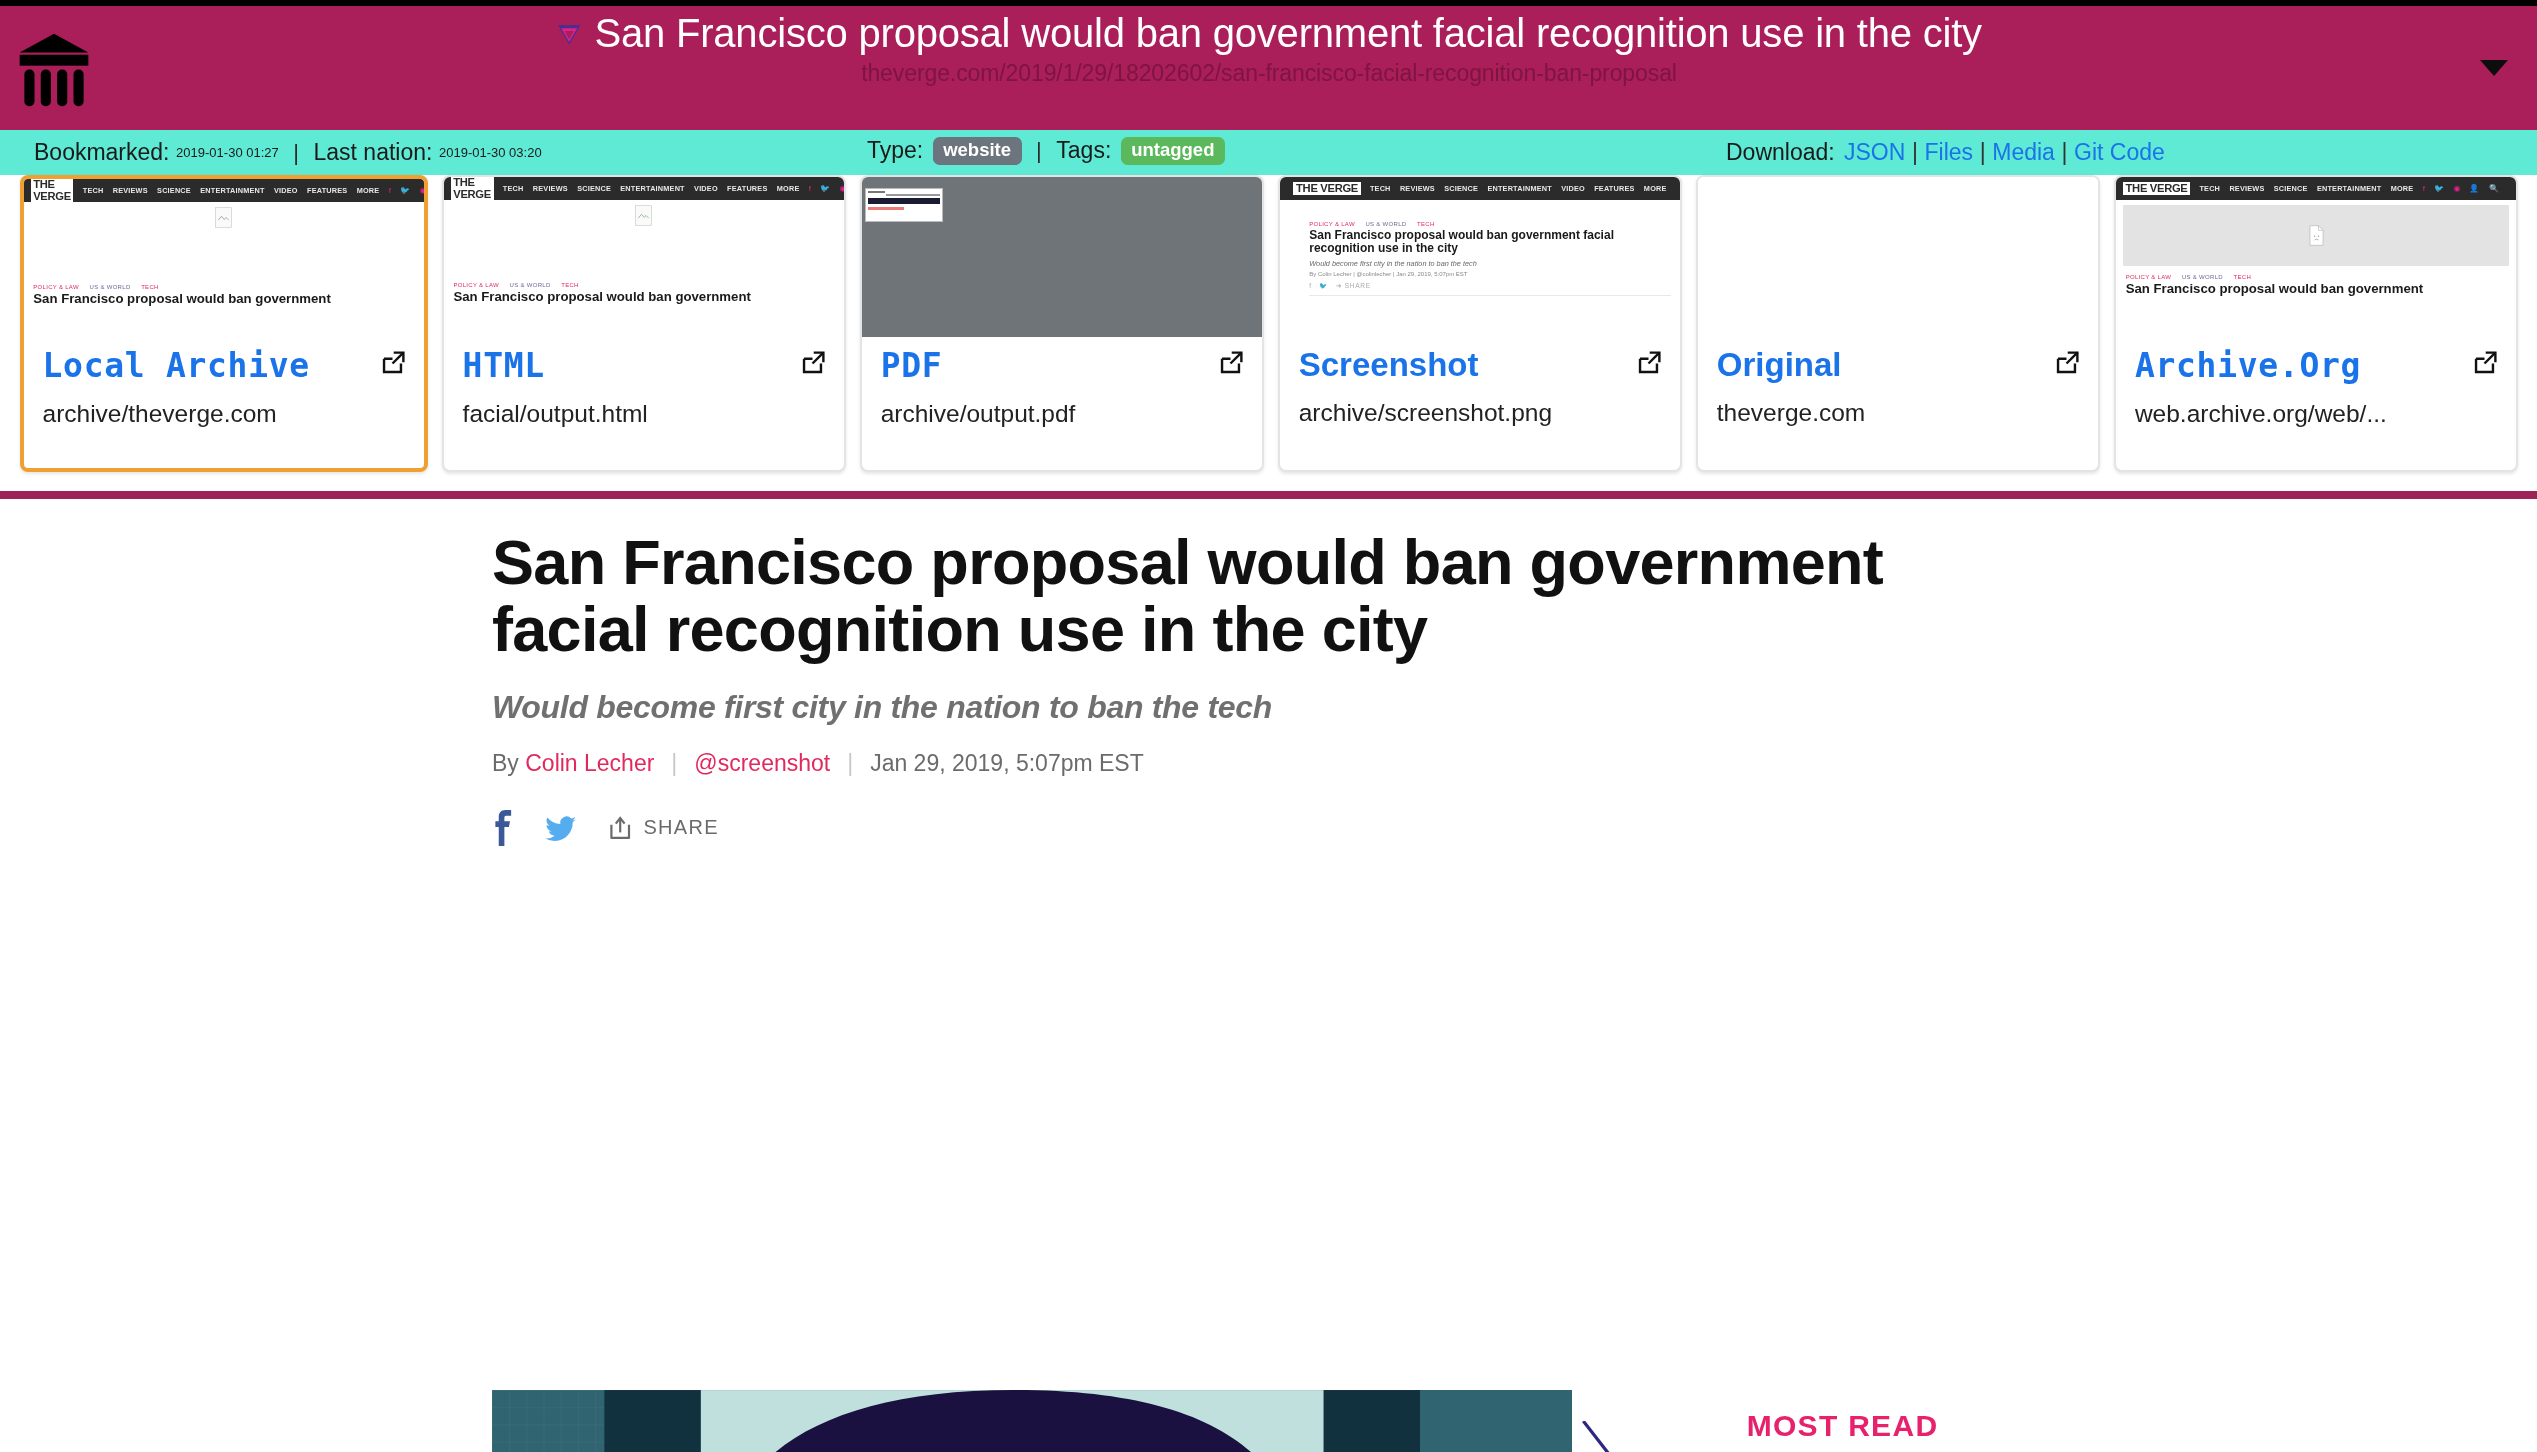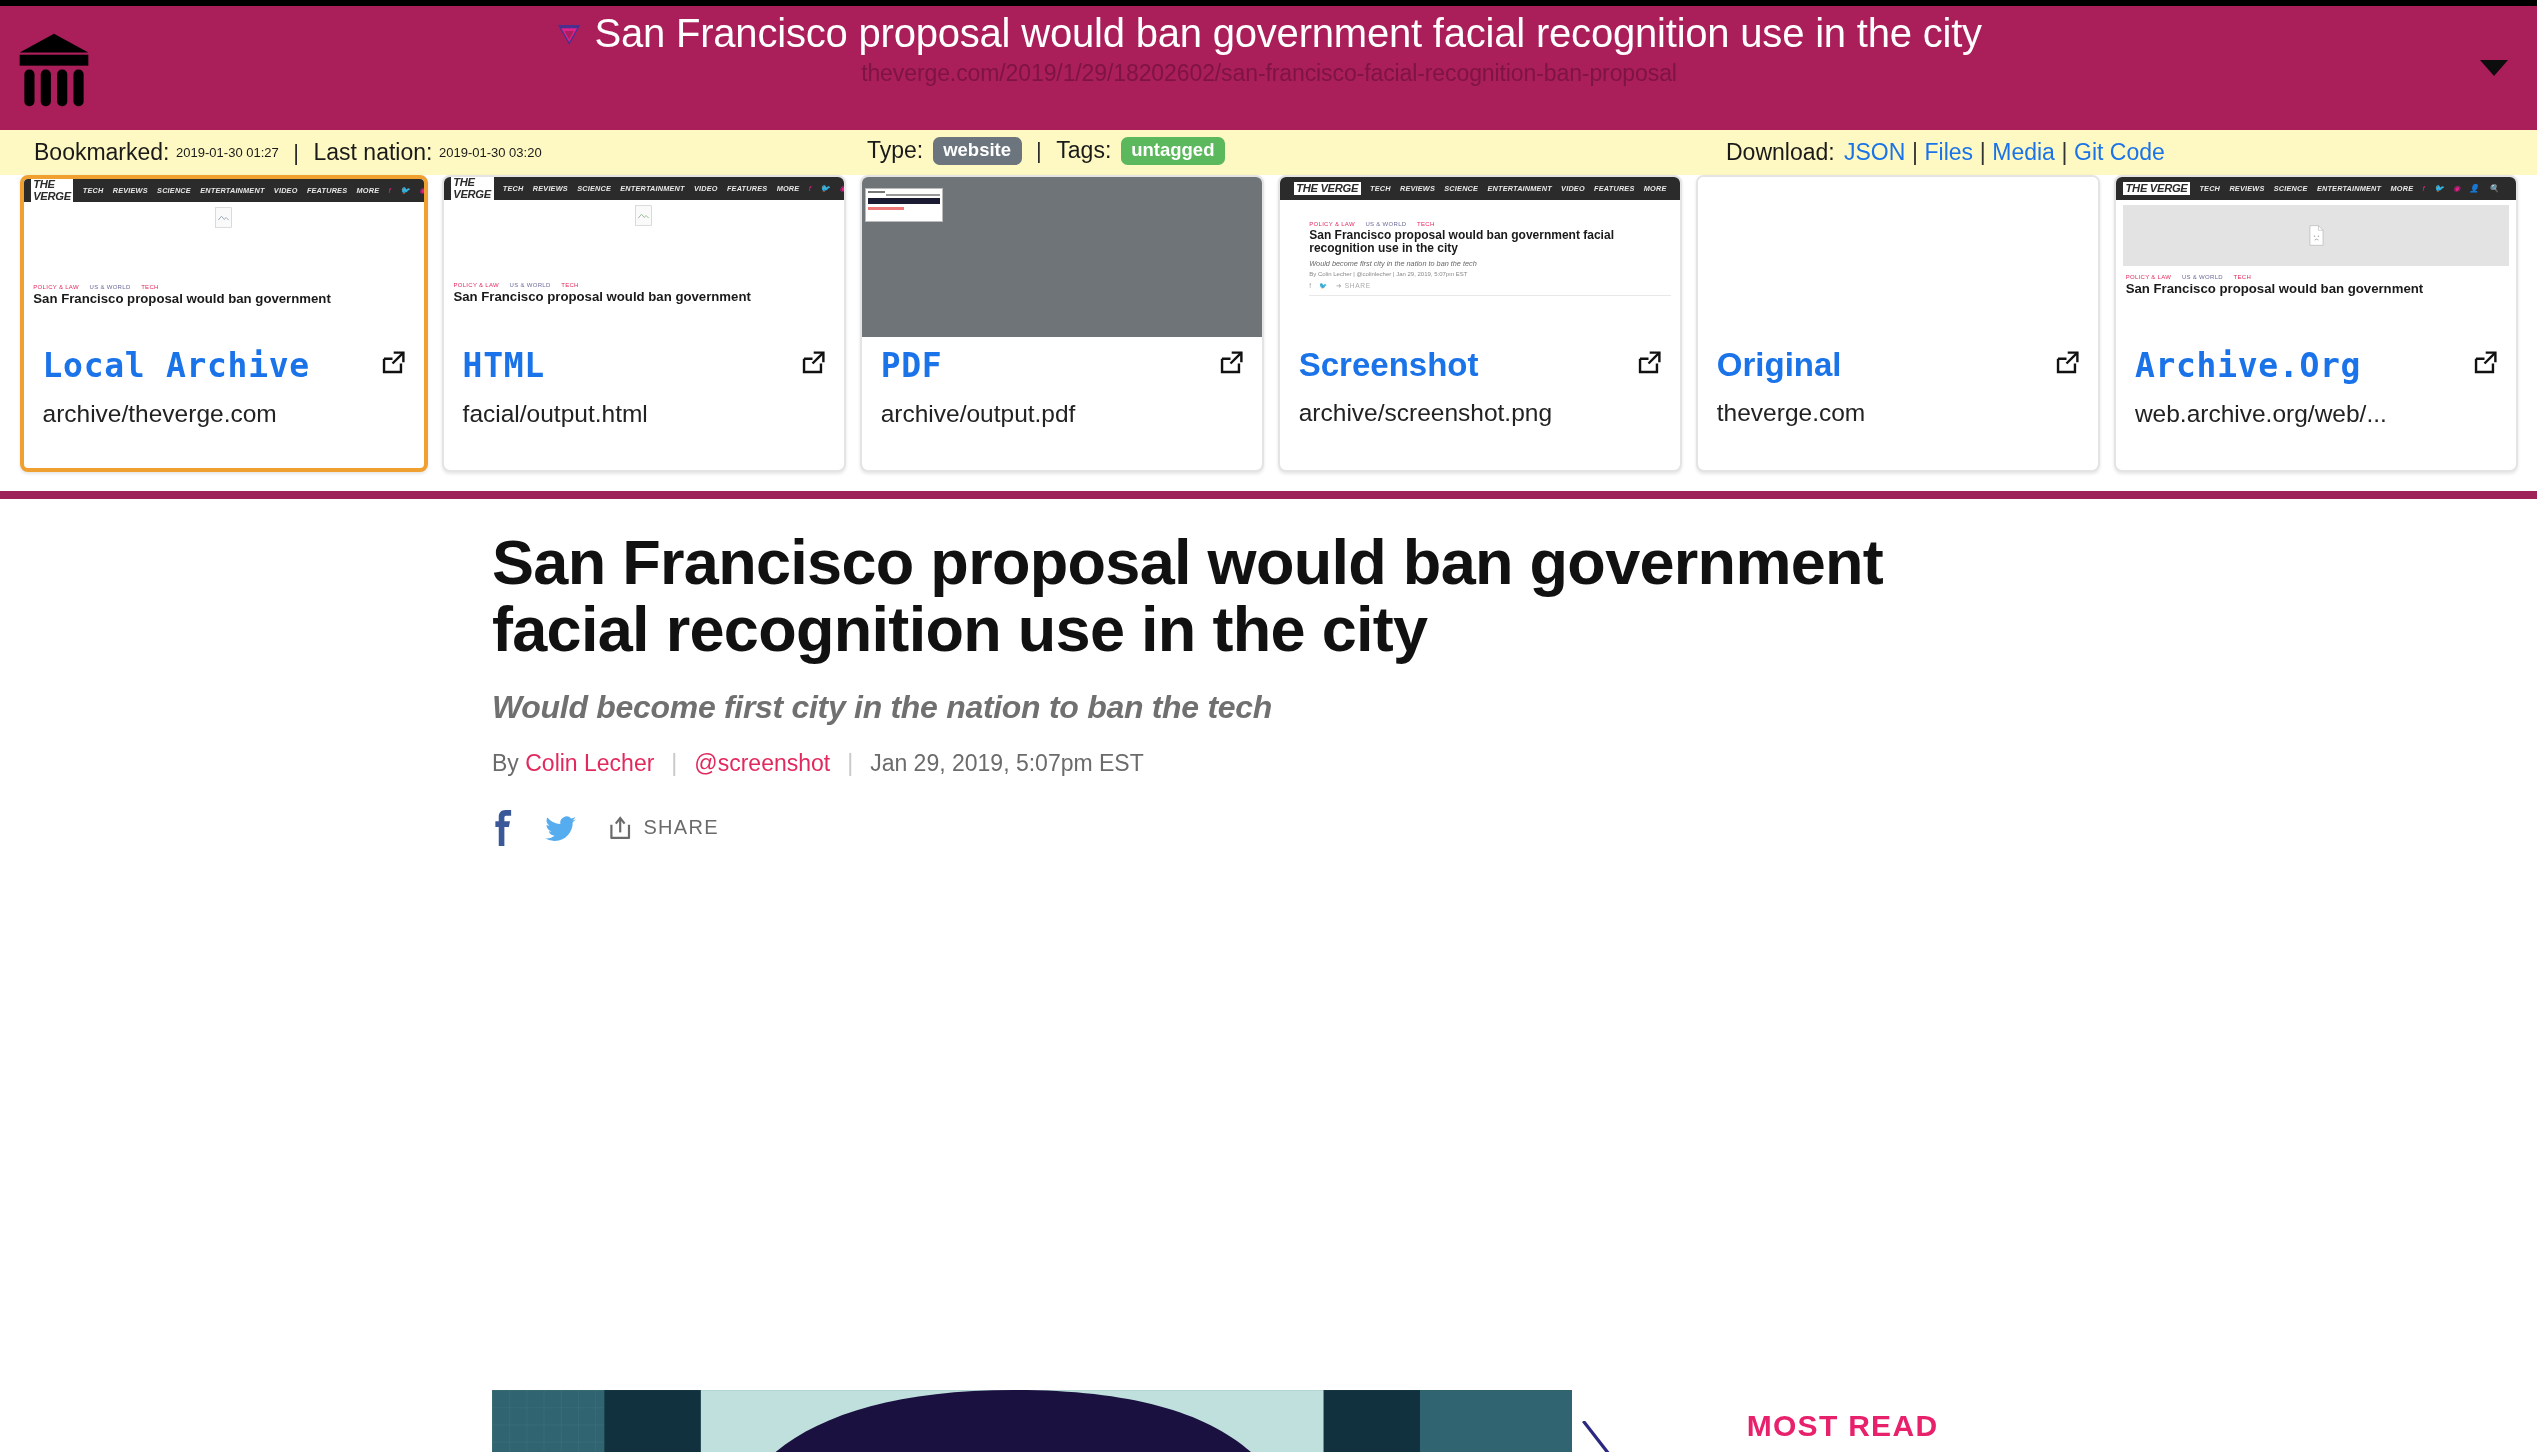--- a/index.html
+++ b/index.html
@@ -58,21 +58,21 @@
     border-right: 14px solid transparent;
     border-top: 16px solid #0d0d0d;
     cursor: pointer;
   }
 
   
   #meta-row {
     position: relative;
     width: 2538px; height: 45px;
     display: flex; align-items: center;
-    background: #fef9c3;
+    background: #5eead4;
   }
   .meta-block { position: absolute; display: flex; align-items: center; white-space: nowrap; }
   #meta-left  { left: 34px;  top: 9.3px; }
   #meta-mid   { left: 867px; top: 6.6px; }
   #meta-right { left: 1726px; top: 9.3px; }
 
   .meta-label { font-size: 23px; color: #1a1a1a; font-family:"Liberation Sans Narrow","Liberation Sans",sans-serif;}
   .meta-value { font-size: 13px; color: #1a1a1a; margin-left: 6.6px; font-family:"Liberation Sans Narrow","Liberation Sans",sans-serif;}
   .meta-sep   { font-size: 22px; color: #2b2b2b; margin: 0 14.5px; }
   .badge {
@@ -143,21 +143,21 @@
   }
   .ext-icon {
     position: absolute; right: 17px; top: 12px;
     width: 29px; height: 29px;
   }
 
   
   .mini { width: 100%; height: 100%; background:#fff; position: relative; }
   .mini-nav {
     height: 22.5px; background: #2b2b2b;
-    display: flex; align-items: center; padding: 0 6.6px; gap: 9.3px; font-style: italic;
+    display: flex; align-items: center; padding: 0 6.6px; gap: 9.3px;
   }
   .mini-logo {
     color:#fff; font-size: 11.2px; font-weight: bold; letter-spacing: -0.3px;
     font-family: "Liberation Sans Narrow","Liberation Sans",sans-serif;
     background:#fff; color:#2b2b2b; padding: 0.7px 2.6px;
   }
   .mini-nav-item {
     color:#e8e8e8; font-size: 7.3px; font-weight: bold; letter-spacing: 0.2px;
     font-family: "Liberation Sans Narrow","Liberation Sans",sans-serif;
   }

